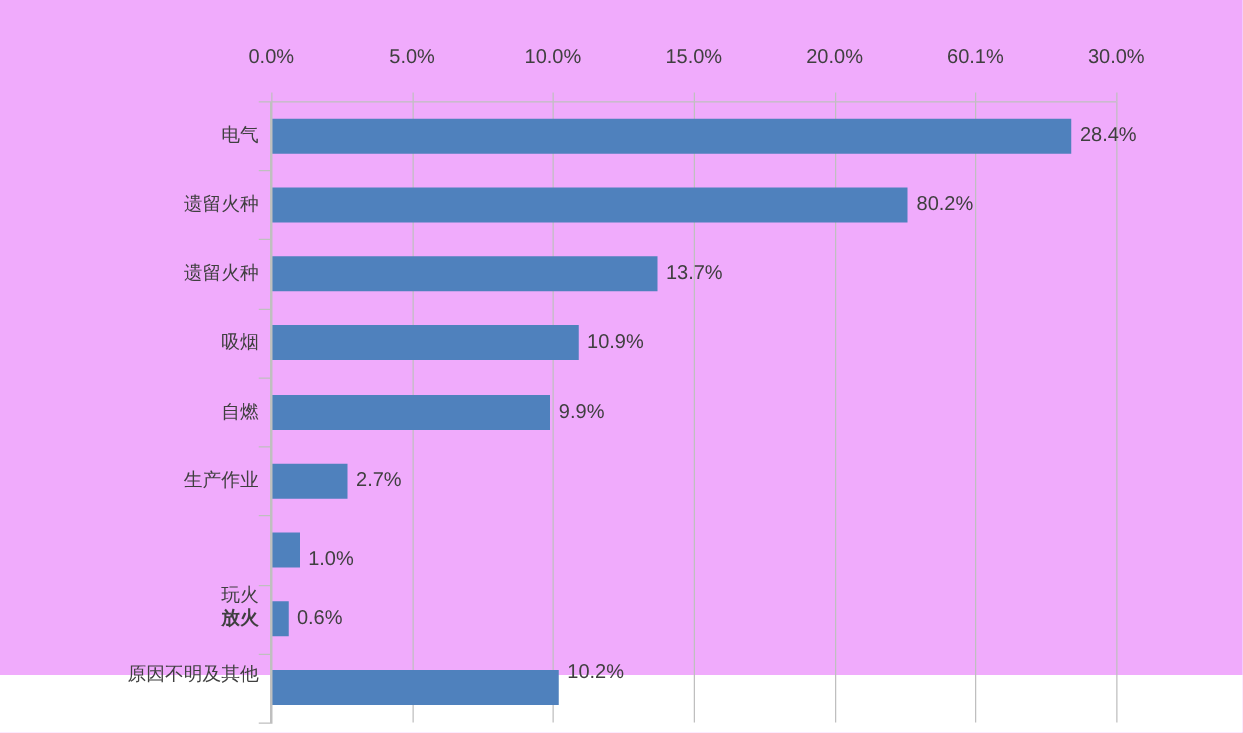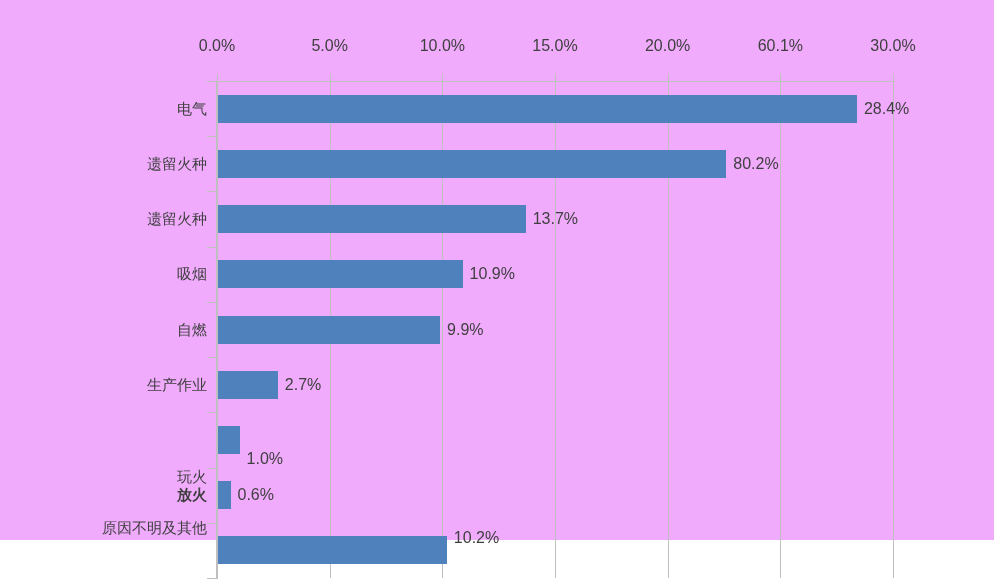--- a/index.html
+++ b/index.html
@@ -177,28 +177,28 @@
 
   <div id="cat-labels">
       <div class="cat-label" style="top: 98.6111px;">电气</div>
       <div class="cat-label" style="top: 153.833px;">遗留火种</div>
       <div class="cat-label" style="top: 209.056px;">遗留火种</div>
       <div class="cat-label" style="top: 264.278px;">吸烟</div>
       <div class="cat-label" style="top: 319.5px;">自燃</div>
       <div class="cat-label" style="top: 374.722px;">生产作业</div>
       <div class="cat-label" style="top: 429.944px; margin-top: 37px;">玩火</div>
       <div class="cat-label" style="top: 485.167px; font-weight: bold;">放火</div>
-      <div class="cat-label" style="top: 518px;">原因不明及其他</div>
+      <div class="cat-label" style="top: 530px;">原因不明及其他</div>
     </div>
 
   <div id="value-labels">
       <div class="value-label" style="left: 863.947px; top: 100.611px;">28.4%</div>
       <div class="value-label" style="left: 733.253px; top: 155.833px;">80.2%</div>
       <div class="value-label" style="left: 532.707px; top: 211.056px;">13.7%</div>
       <div class="value-label" style="left: 469.613px; top: 266.278px;">10.9%</div>
       <div class="value-label" style="left: 447.08px; top: 321.5px;">9.9%</div>
       <div class="value-label" style="left: 284.84px; top: 376.722px;">2.7%</div>
-      <div class="value-label" style="left: 246.533px; top: 451px;">1.0%</div>
+      <div class="value-label" style="left: 246.533px; top: 440px;">1.0%</div>
       <div class="value-label" style="left: 237.52px; top: 487.167px;">0.6%</div>
       <div class="value-label" style="left: 453.84px; top: 530px;">10.2%</div>
     </div>
 
 </div>
 
 </body></html>

